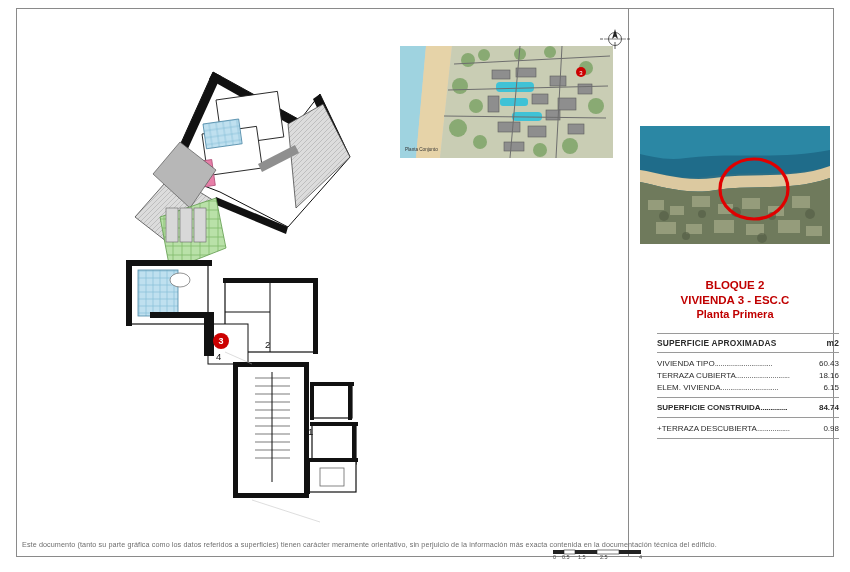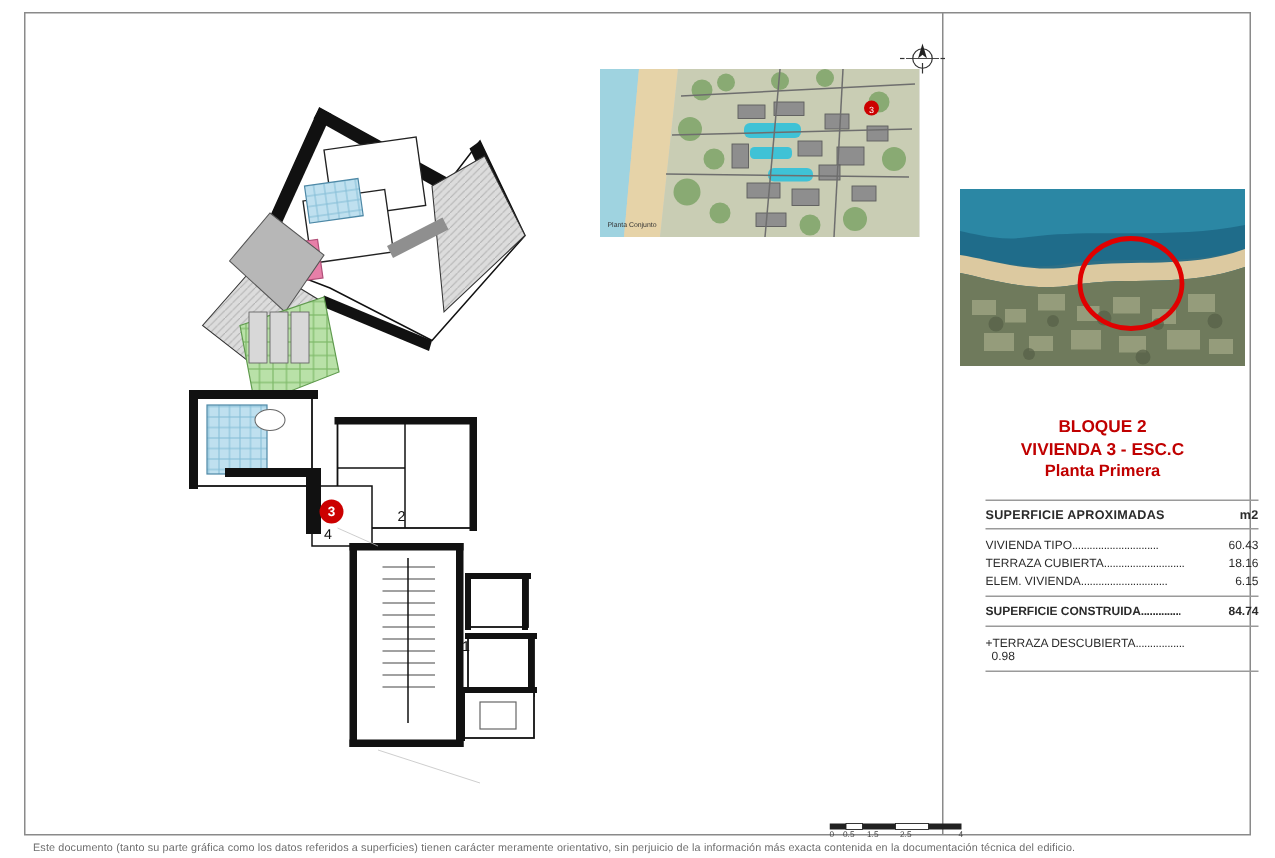--- a/index.html
+++ b/index.html
@@ -30,21 +30,21 @@
   #frame-left   { left: 16px;  top: 8px;   width: 1px;  height: 548px; }
   #frame-top    { left: 16px;  top: 8px;   width: 818px;height: 1px; }
   #frame-right  { left: 833px; top: 8px;   width: 1px;  height: 548px; }
   #frame-bottom { left: 16px;  top: 556px; width: 818px;height: 1px; }
   #frame-vert   { left: 628px; top: 8px;   width: 1px;  height: 548px; }
 
   
   #legal {
     position: absolute;
     left: 22px;
-    top: 560px;
+    top: 540px;
     width: 812px;
     font-size: 7.2px;
     color: #6e6e6e;
     letter-spacing: 0.1px;
     white-space: nowrap;
     overflow: hidden;
   }
 
   
   #plan-area {
@@ -460,21 +460,21 @@
           <span class="val">6.15</span>
         </div>
       </div>
 
       <div class="rule"></div>
       <div class="area-row bold" style="padding:5px 0 5px 0;">
         <span class="lbl"><span>SUPERFICIE CONSTRUIDA</span><span class="dots">..............</span></span>
         <span class="val">84.74</span>
       </div>
       <div class="rule"></div>
-      <div class="area-row" style="padding:6px 0 5px 0;flex-direction:column;">
+      <div class="area-row" style="padding:6px 0 5px 0;">
         <span class="lbl"><span>+TERRAZA DESCUBIERTA</span><span class="dots">.................</span></span>
         <span class="val">0.98</span>
       </div>
       <div class="rule"></div>
     </div>
   </div>
 
   <div id="legal">Este documento (tanto su parte gráfica como los datos referidos a superficies) tienen carácter meramente orientativo, sin perjuicio de la información más exacta contenida en la documentación técnica del edificio.</div>
 
 </div>

